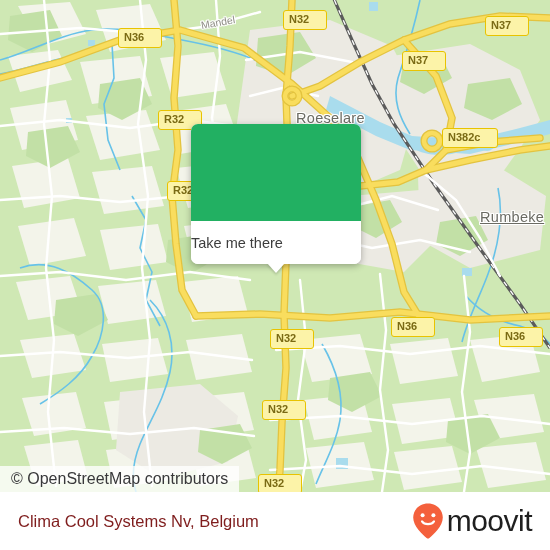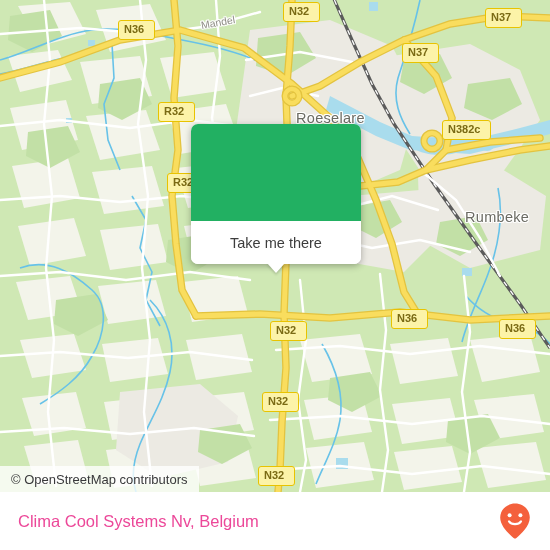--- a/index.html
+++ b/index.html
@@ -62,24 +62,25 @@
   .shield {
     position: absolute;
     background: #fcf3a8;
     border: 1.6px solid #e8c300;
     border-radius: 3px;
     color: #7a6a14;
     font-family: "Liberation Sans", sans-serif;
     font-size: 11px;
     font-weight: bold;
     line-height: 1;
-    padding: 3px 10px 4px 5px;
+    padding: 3px 17px 4px 5px;
     text-align: center;
     white-space: nowrap;
     box-sizing: border-box;
+    margin-top: 8px;
   }
 
   
   #popup {
     position: absolute;
     left: 191px;
     top: 124px;
     width: 170px;
     border-radius: 7px;
     background: #ffffff;
@@ -88,21 +89,21 @@
   }
   #popup-thumb {
     height: 97px;
     border-radius: 7px 7px 0 0;
     background: #22b062;
   }
   #popup-action {
     height: 43px;
     display: flex;
     align-items: center;
-    justify-content: center;
+    justify-content: flex-start;
     border-radius: 0 0 7px 7px;
     background: #ffffff;
   }
   #popup-action-label {
     font-size: 14.5px;
     color: #3d3d3d;
     font-family: "Liberation Sans", sans-serif;
   }
   #popup-tail {
     position: absolute;
@@ -119,21 +120,21 @@
   
   #attribution {
     position: absolute;
     left: 0;
     bottom: 0;
     height: 26px;
     display: flex;
     align-items: center;
     padding: 0 11px 0 11px;
     background: rgba(255,255,255,.78);
-    font-size: 13px;
+    font-size: 16px;
     color: #38383a;
     font-family: "Liberation Sans", sans-serif;
     white-space: nowrap;
   }
 
   
   #footer {
     position: absolute;
     left: 0;
     top: 492px;
@@ -141,21 +142,21 @@
     height: 58px;
     background: #ffffff;
     display: flex;
     align-items: center;
     justify-content: space-between;
     padding: 0 18px;
     box-sizing: border-box;
   }
   #footer-title {
     font-size: 16.5px;
-    color: #ec4899;
+    color: #7f1d1d;
     font-family: "Liberation Sans", sans-serif;
     white-space: nowrap;
   }
   #brand {
     display: flex;
     align-items: center;
     gap: 2px;
   }
   #brand-wordmark {
     font-size: 30px;
@@ -333,21 +334,21 @@
       <g fill="none" stroke="#f9dd5e" stroke-width="4.5">
         <circle cx="432" cy="141" r="8"></circle>
         <circle cx="292" cy="96" r="7"></circle>
       </g>
     </svg>
 
     <div class="place-label place-water" style="left:201px; top:19px;">Mandel</div>
 
     <div class="place-label place-city" style="left:288px; top:110px;">Roeselare</div>
 
-    <div class="place-label place-city" style="left:457px; top:209px;">Rumbeke</div>
+    <div class="place-label place-city" style="left:472px; top:209px;text-decoration:underline;">Rumbeke</div>
 
     <div class="shield" style="left:118px; top:20px;">N36</div>
     <div class="shield" style="left:283px; top:2px;">N32</div>
     <div class="shield" style="left:485px; top:8px;">N37</div>
     <div class="shield" style="left:402px; top:43px;">N37</div>
     <div class="shield" style="left:158px; top:102px;">R32</div>
     <div class="shield" style="left:442px; top:120px;">N382c</div>
     <div class="shield" style="left:167px; top:173px;">R32</div>
     <div class="shield" style="left:391px; top:309px;">N36</div>
     <div class="shield" style="left:499px; top:319px;">N36</div>
@@ -375,16 +376,17 @@
       <span style="display:inline-block; width:34px; height:38px; line-height:0;">
         <svg width="34" height="38" viewBox="0 0 34 38">
           <path d="M17 1.6 C8.4 1.6 2.2 8.0 2.2 15.6 C2.2 24.6 11.6 32.6 15.6 36.0
                    C16.4 36.7 17.6 36.7 18.4 36.0 C22.4 32.6 31.8 24.6 31.8 15.6
                    C31.8 8.0 25.6 1.6 17 1.6 Z" fill="#f4603c"></path>
           <circle cx="11.6" cy="13.2" r="2.0" fill="#ffffff"></circle>
           <circle cx="22.4" cy="13.2" r="2.0" fill="#ffffff"></circle>
           <path d="M11.0 19.4 C13.4 23.0 20.6 23.0 23.0 19.4" stroke="#ffffff" stroke-width="2.1" fill="none" stroke-linecap="round"></path>
         </svg>
       </span>
+      <span id="brand-wordmark">moovit</span>
     </div>
   </div>
 
 </div>
 
 </body></html>

